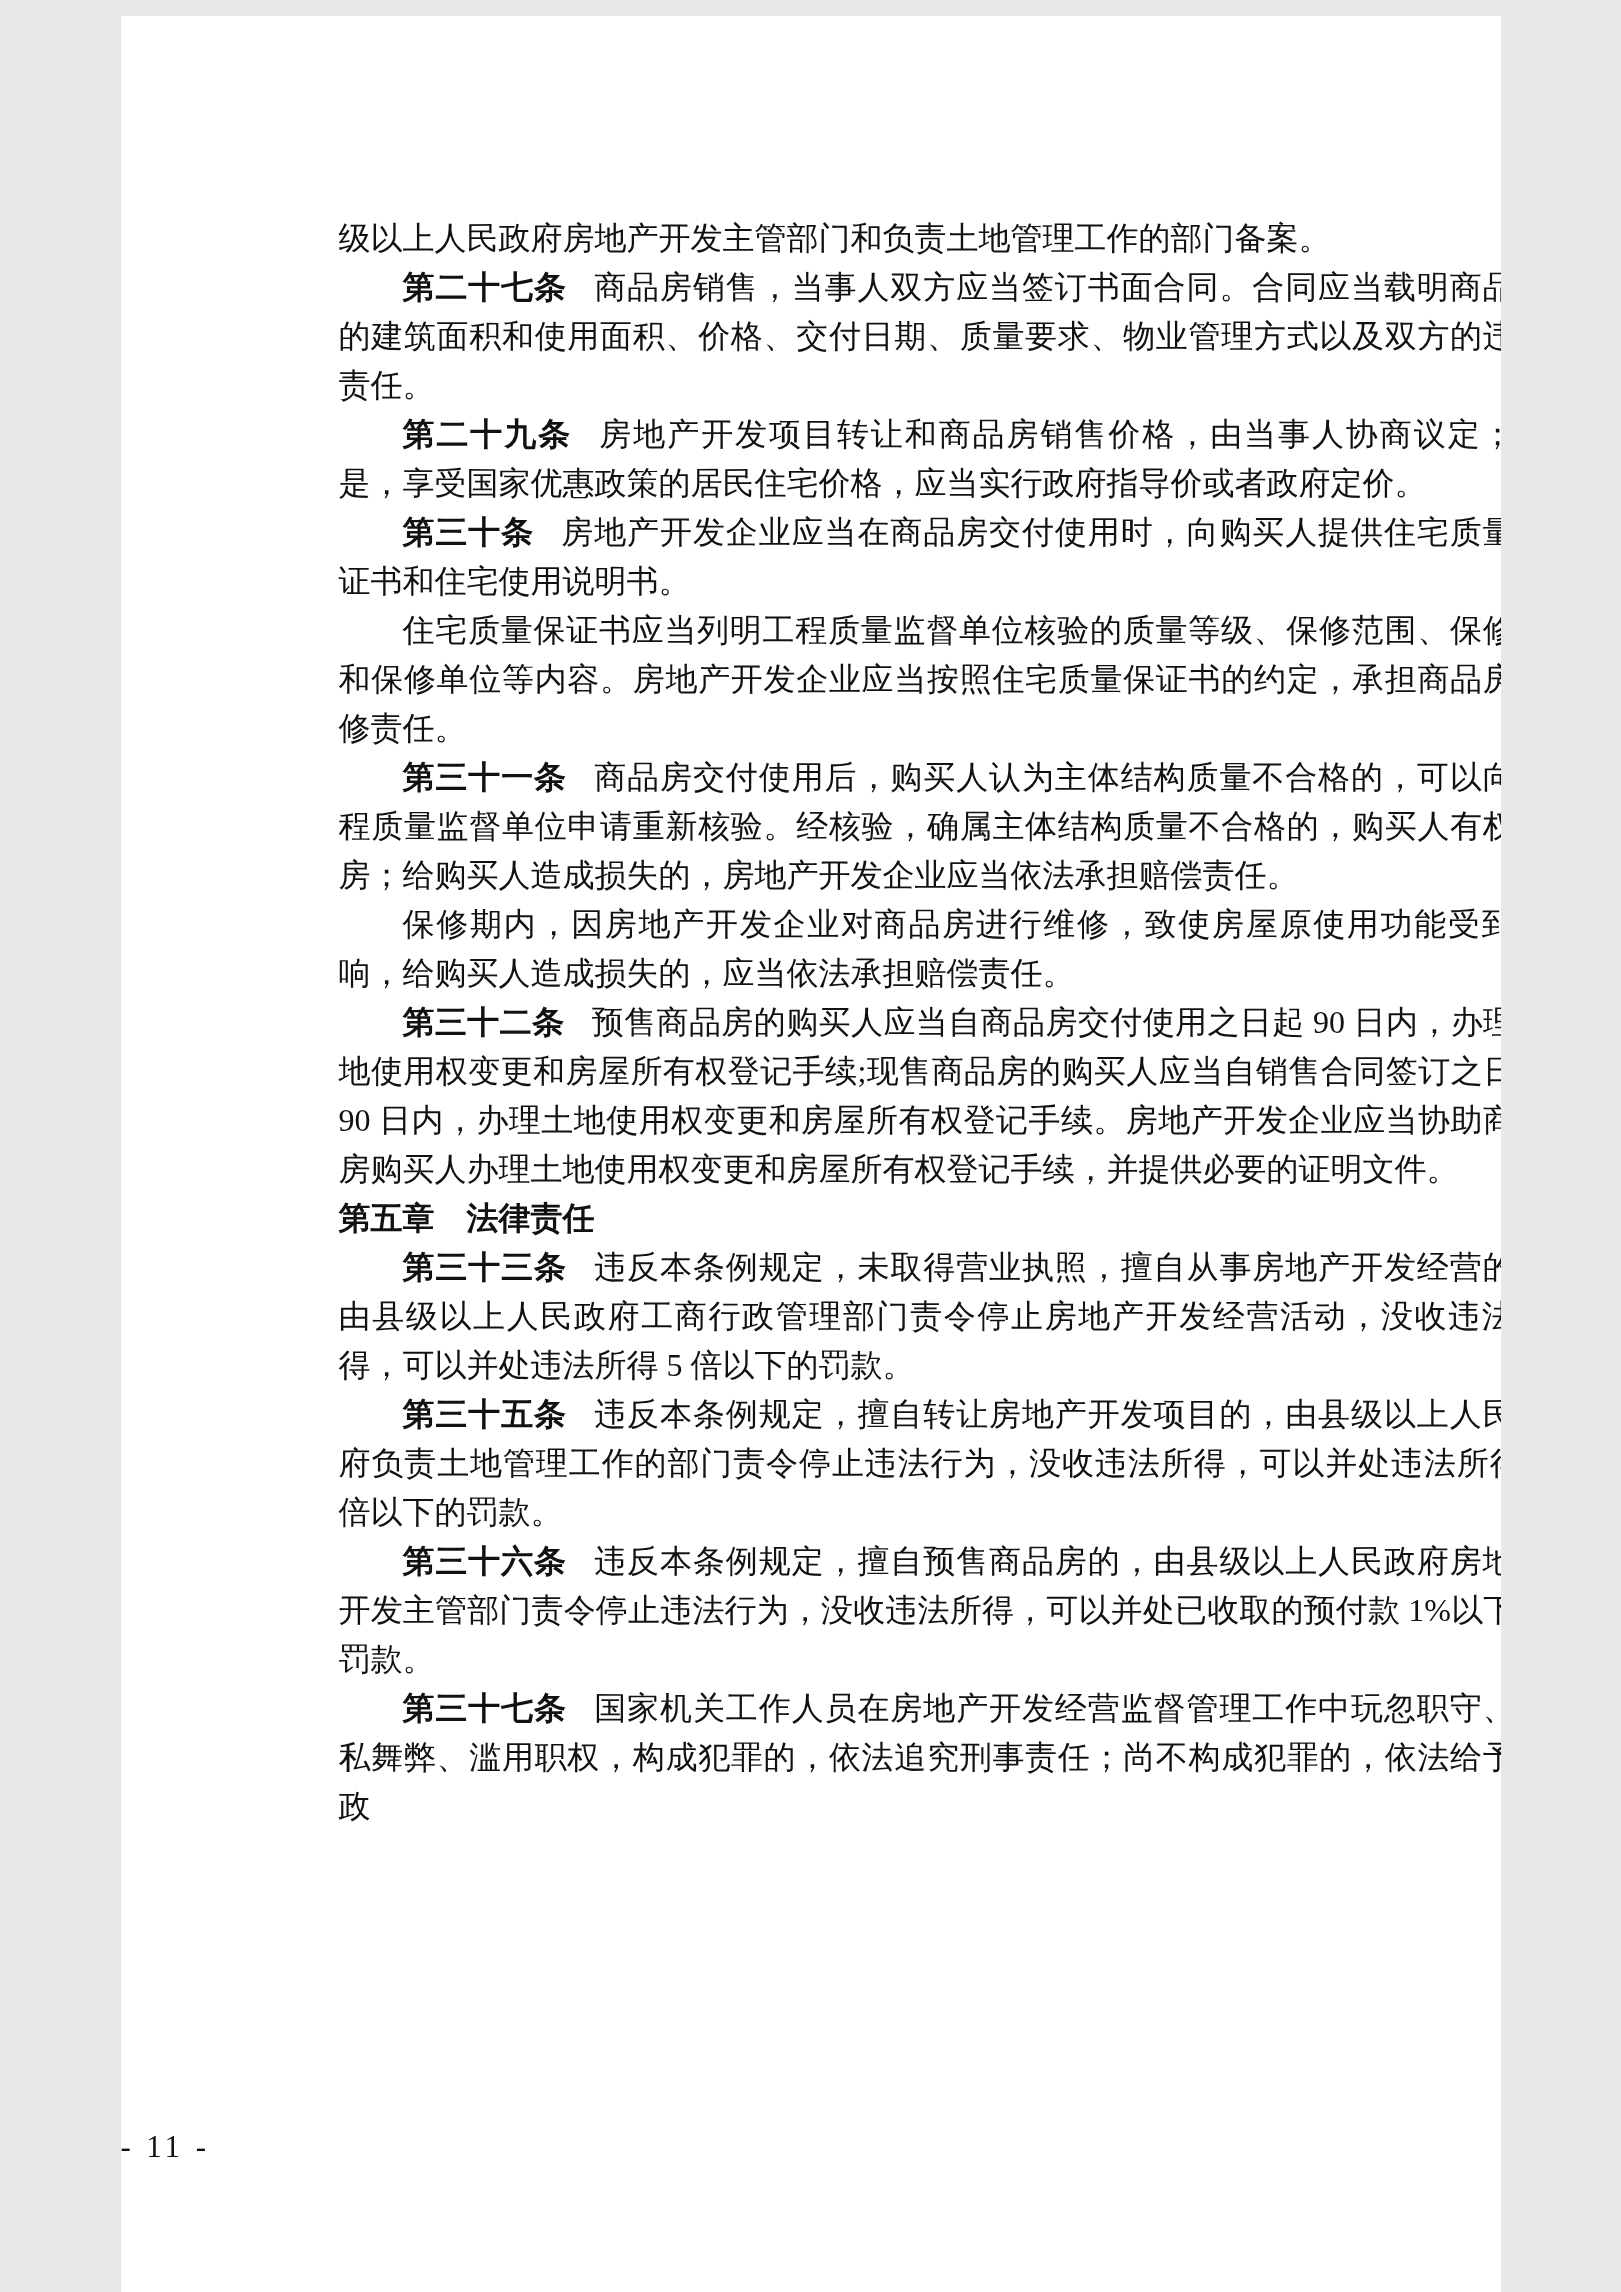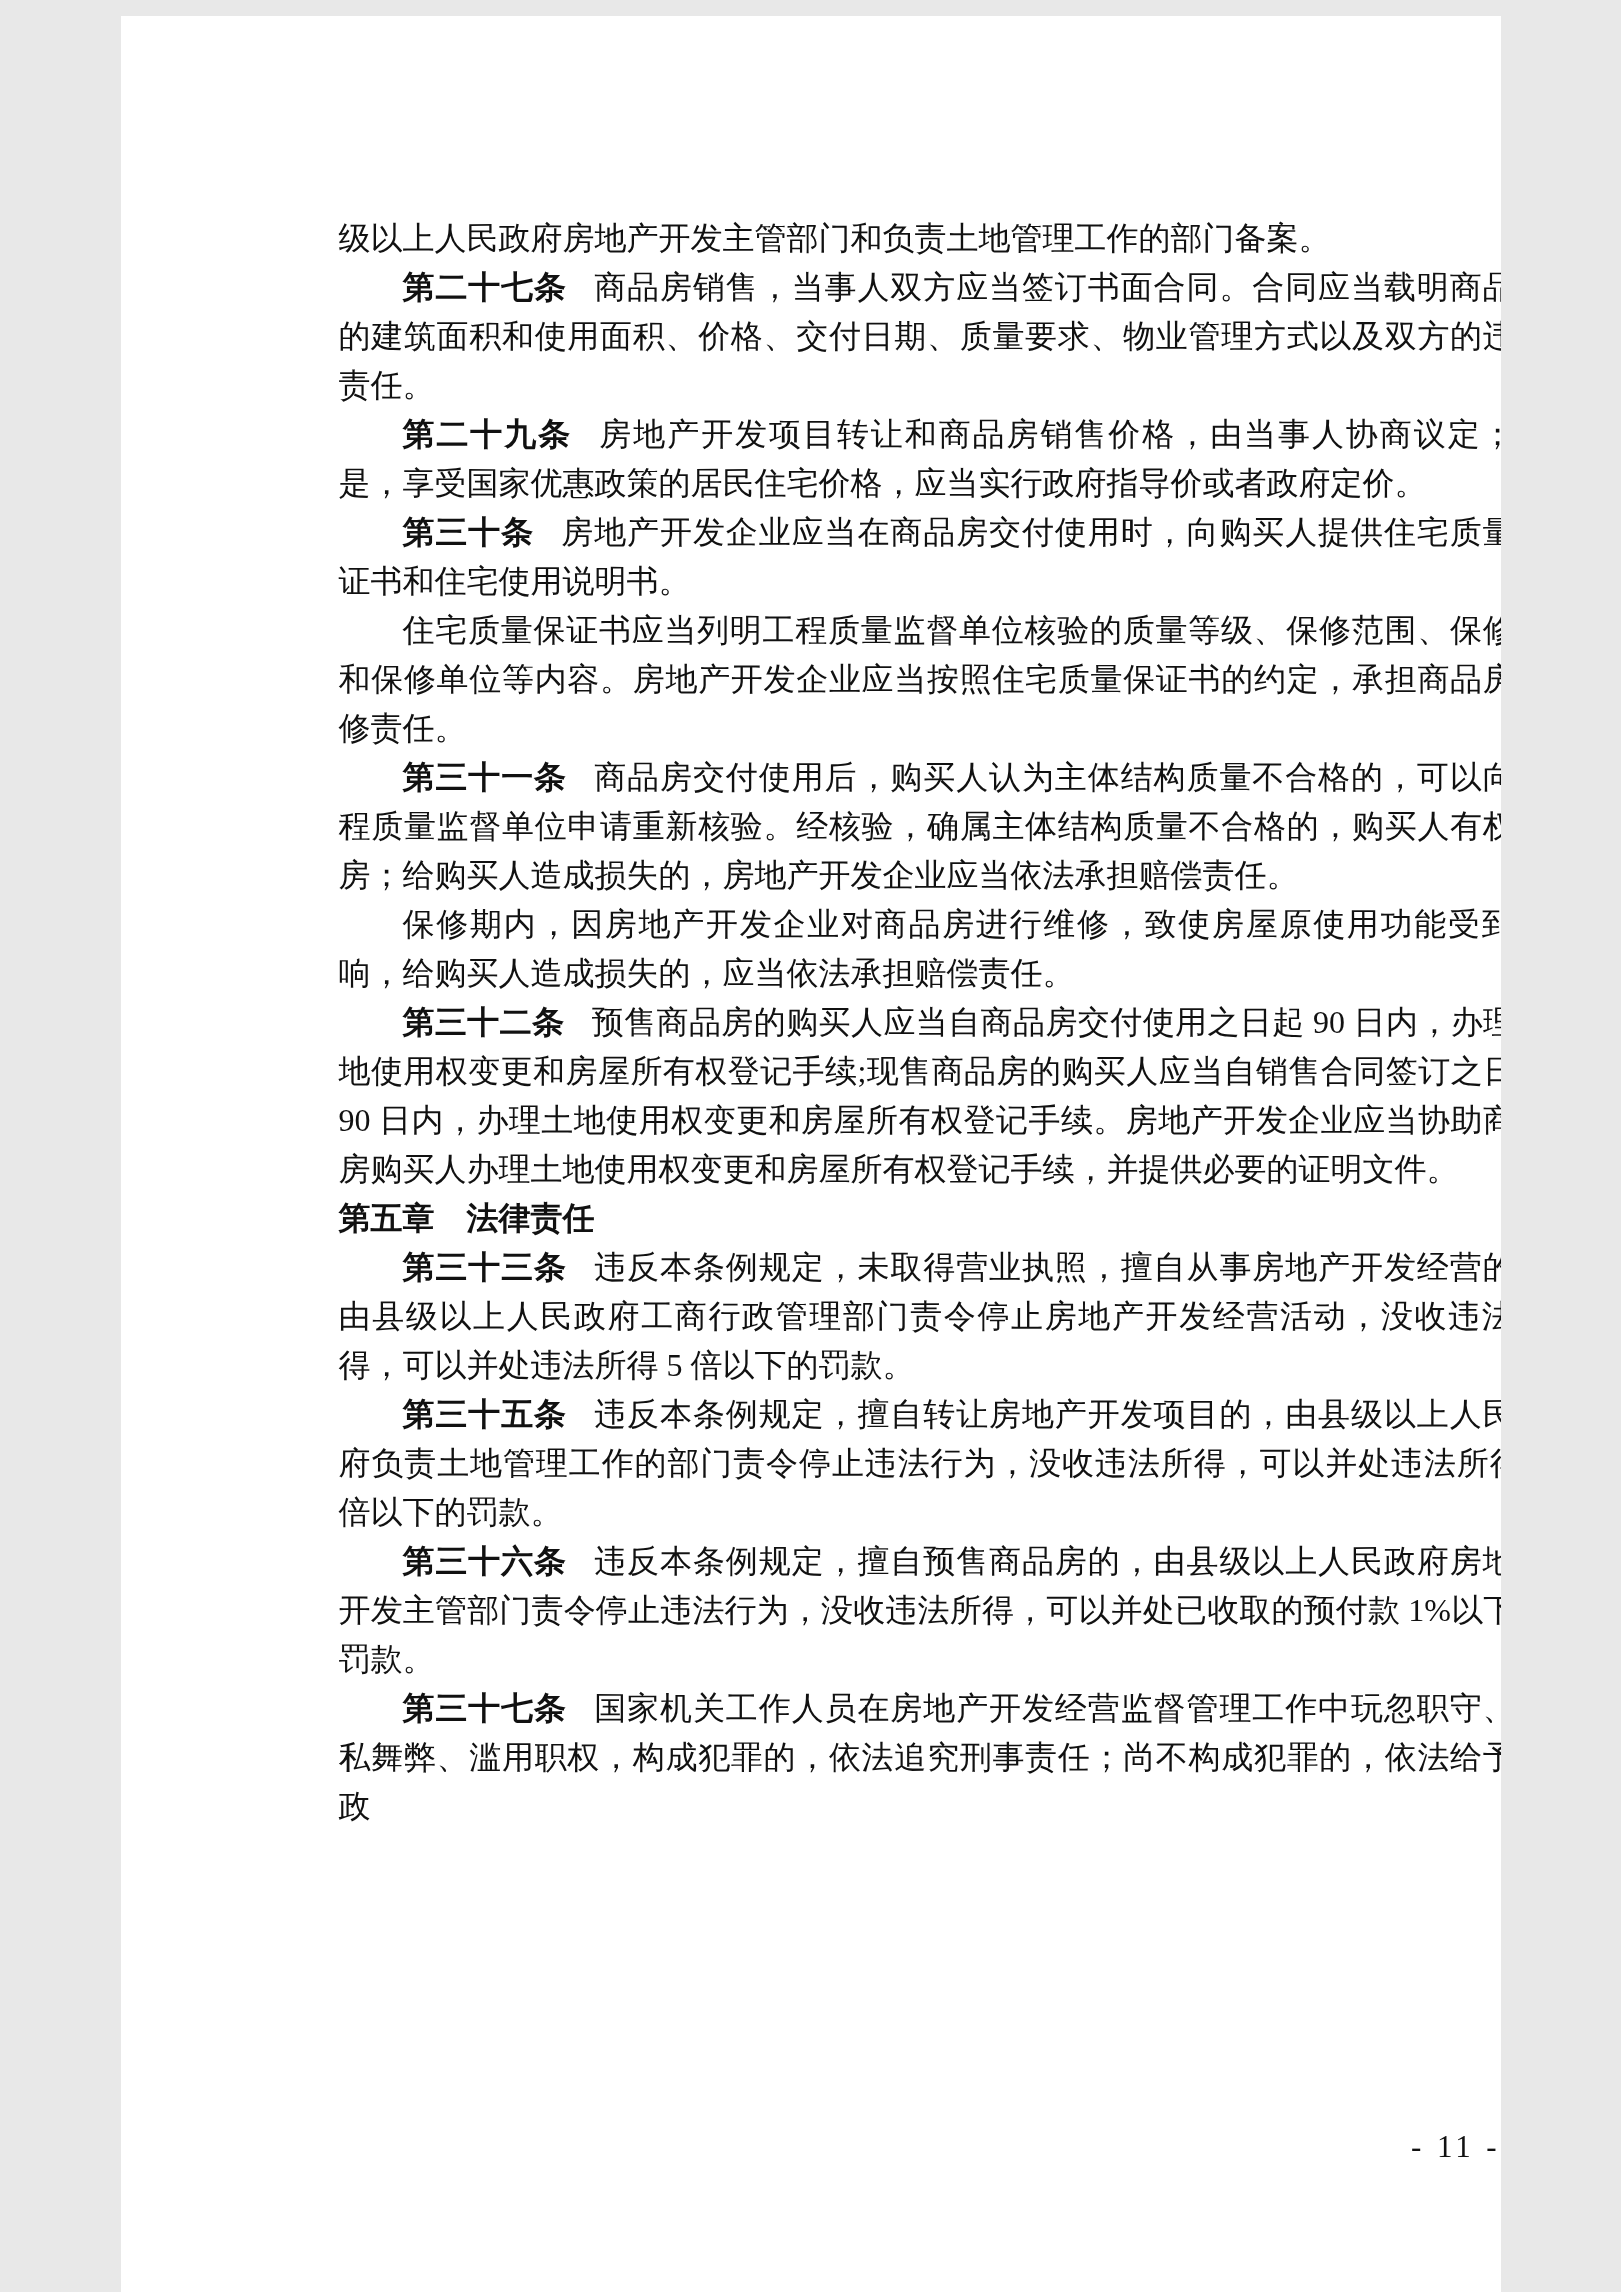--- a/index.html
+++ b/index.html
@@ -48,21 +48,21 @@
     font-family: "Liberation Sans", "DejaVu Sans", sans-serif;
   }
   .chapter-heading .chapter-no {
     margin-right: 1em;
   }
   .footer {
     position: absolute;
     top: 2113px;
     left: 0;
     width: 100%;
-    text-align: right;
+    text-align: left;
     font-size: 31px;
     letter-spacing: 3.9px;
     font-family: "Liberation Serif", "DejaVu Serif", serif;
     color: #111111;
   }
 </style>
 </head>
 <body>
 
 <div class="page">

